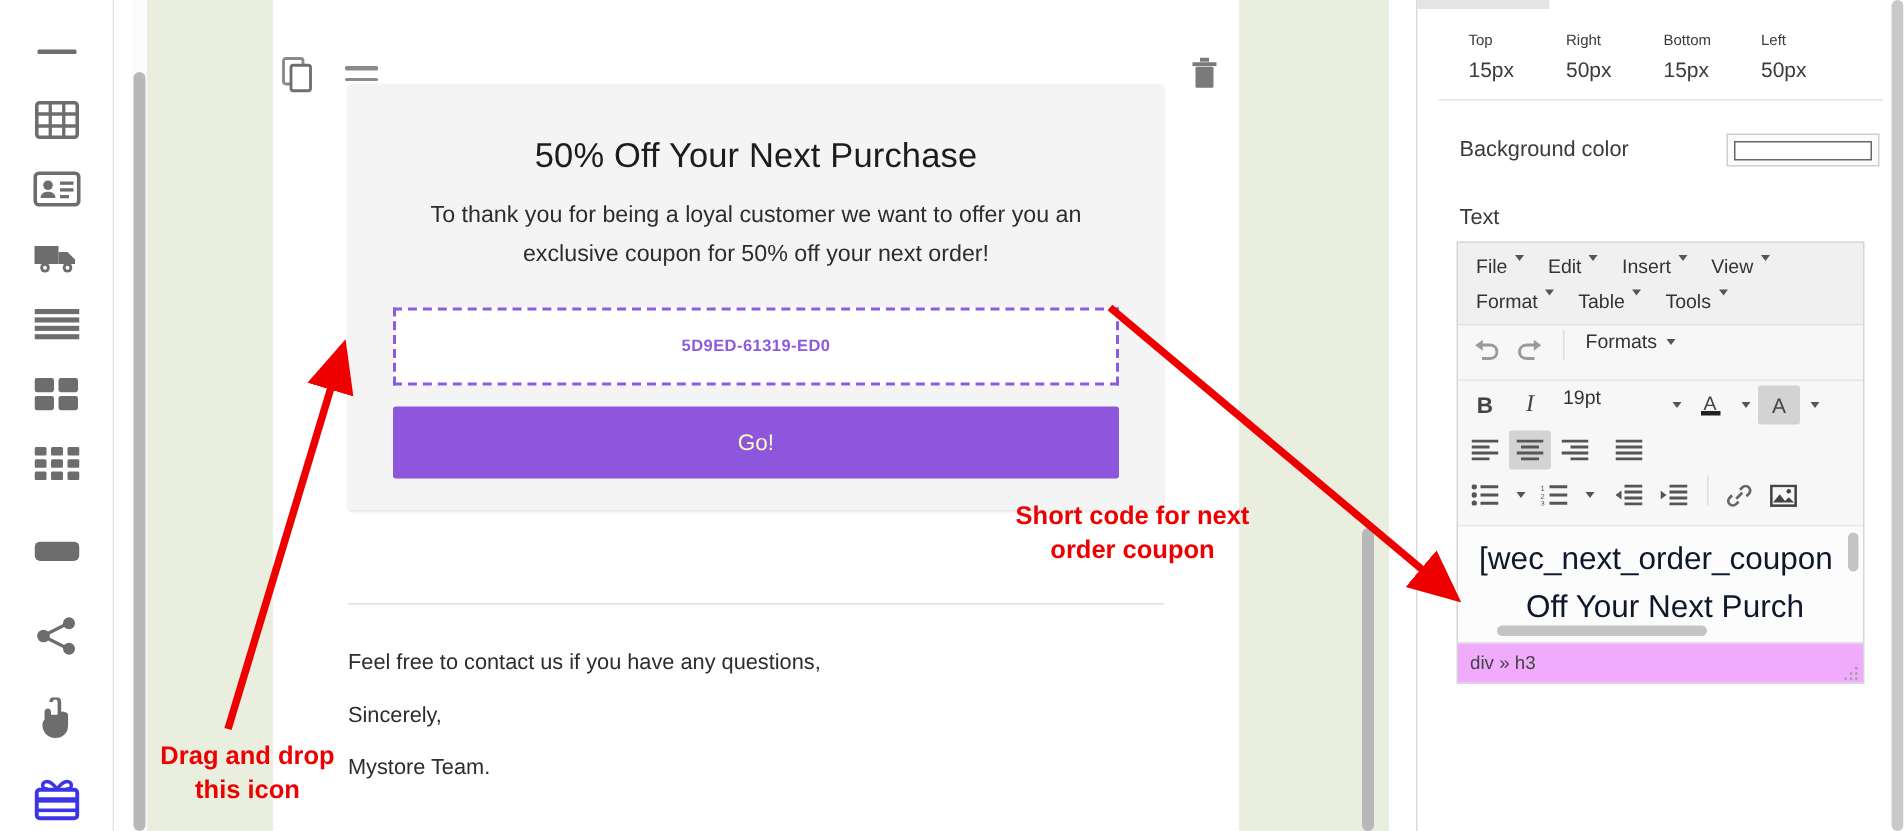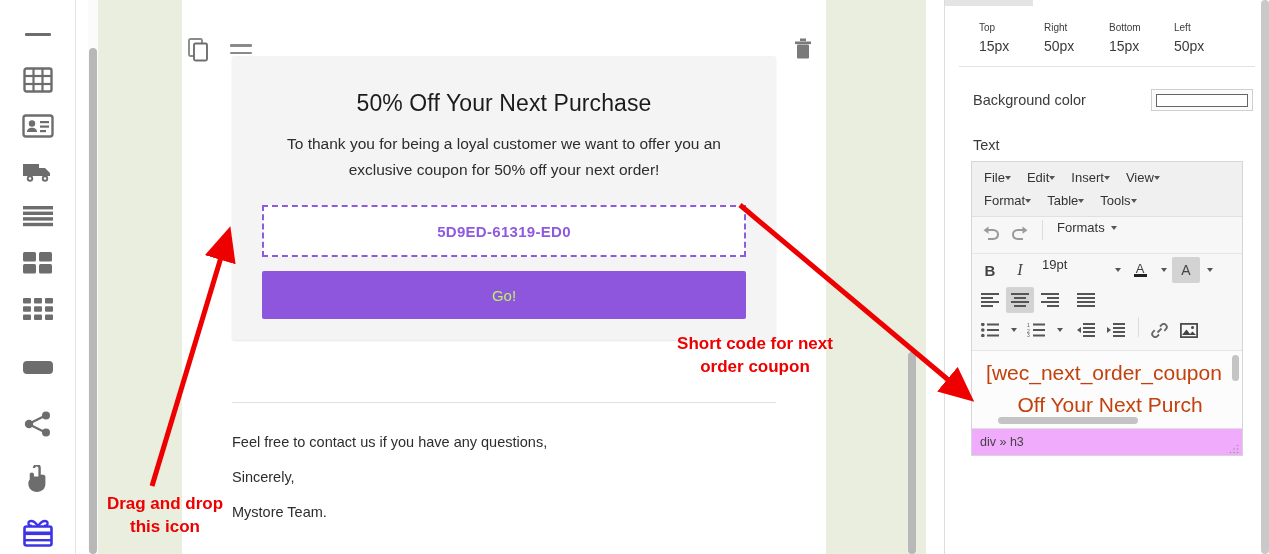--- a/index.html
+++ b/index.html
@@ -64,23 +64,23 @@
   }
   .coupon-desc {
     text-align: center; font-size: 15.5px; color: #2d2d2d;
     line-height: 26px; margin: 0 4px 22px 4px;
   }
   .coupon-code-box {
     border: 2px dashed #8e5ae0; background: #ffffff;
     height: 52px; display: flex; align-items: center; justify-content: center;
     margin: 0 2px 14px 2px;
   }
-  .coupon-code { color: #8e5ae0; font-size: 15px; font-weight: bold; letter-spacing: 0.3px; }
+  .coupon-code { color: #8e5ae0; font-size: 11px; font-weight: bold; letter-spacing: 0.3px; }
   .coupon-btn {
-    background: #8e55dd; color: #bef264; height: 48px; border: none;
+    background: #8e55dd; color: #fef9c3; height: 48px; border: none;
     display: flex; align-items: center; justify-content: center;
     font-size: 15px; margin: 0 2px; border-radius: 2px; cursor: pointer;
     font-family: "Liberation Sans", sans-serif;
     width: calc(100% - 4px);
   }
 
   .block-bottom { position: relative; background: #ffffff; padding: 0 0 40px 0; }
   .hr-line { height: 1px; background: #e0e0e0; margin: 40px 50px 0 50px; }
   .body-para { font-size: 14.5px; color: #2d2d2d; margin: 0; padding: 0 50px; line-height: 35px; }
   .pad-top { padding-top: 22px; }
@@ -119,42 +119,42 @@
 
   .text-label { font-size: 14.5px; color: #3b3b3b; padding: 22px 0 8px 28px; }
 
   .mce { margin: 0 26px 0 26px; border: 1px solid #d6d6d6; background: #ffffff; }
   .mce-menubar {
     background: #f0f0f0; border-bottom: 1px solid #e0e0e0; padding: 4px 2px 4px 4px;
   }
   .mce-menurow { display: flex; flex-wrap: wrap; }
   .mce-menubtn {
     font-size: 13px; color: #333; padding: 4px 8px; cursor: pointer;
-    display: inline-flex; align-items: center; 
+    display: inline-flex; gap: 5px;
   }
   .caret { width: 0; height: 0; border-left: 3.5px solid transparent; border-right: 3.5px solid transparent; border-top: 4px solid #555; display: inline-block; }
 
   .mce-toolbar { background: #f7f7f7; border-bottom: 1px solid #e6e6e6; padding: 3px 4px; }
   .mce-tbrow { display: flex; align-items: flex-start; height: 30px; }
   .tb-btn {
     min-width: 28px; height: 26px; display: inline-flex; align-items: center; justify-content: center;
     color: #444; font-size: 13px; cursor: pointer; border-radius: 2px; margin-right: 2px;
   }
   .tb-btn.active { background: #d3d3d3; }
   .tb-sep { width: 1px; height: 20px; background: #ddd; margin: 0 6px; }
   .tb-formats { font-size: 13px; color: #333; padding: 0 8px; display: inline-flex; align-items: center; gap: 6px; cursor: pointer;}
   .tb-fontsize { font-size: 13px; color: #333; padding: 0 6px; min-width: 74px; cursor: pointer; }
   .tb-caret-btn { width: 16px; height: 26px; display: inline-flex; align-items: center; justify-content: center; cursor: pointer;}
 
   .mce-body {
     position: relative; height: 78px; background: #fcfcfc; overflow: hidden;
     border-bottom: 1px solid #e0e0e0;
   }
   .mce-content {
-    font-size: 21px; color: #c2410c; text-align: center; line-height: 32px;
+    font-size: 21px; color: #0f172a; text-align: center; line-height: 32px;
     white-space: nowrap; padding-top: 6px; margin-left: -6px;
   }
   .mce-hthumb { position: absolute; left: 26px; bottom: 4px; width: 140px; height: 7px; background: #c4c4c4; border-radius: 4px; }
   .mce-vthumb { position: absolute; right: 3px; top: 4px; width: 7px; height: 26px; background: #c4c4c4; border-radius: 4px; }
   .mce-status {
     background: #f0abfc; height: 26px; display: flex; align-items: center;
     padding: 0 8px; font-size: 12.5px; color: #444; position: relative;
   }
   .resize-grip { position: absolute; right: 3px; bottom: 2px; width: 10px; height: 10px; }
 </style>

